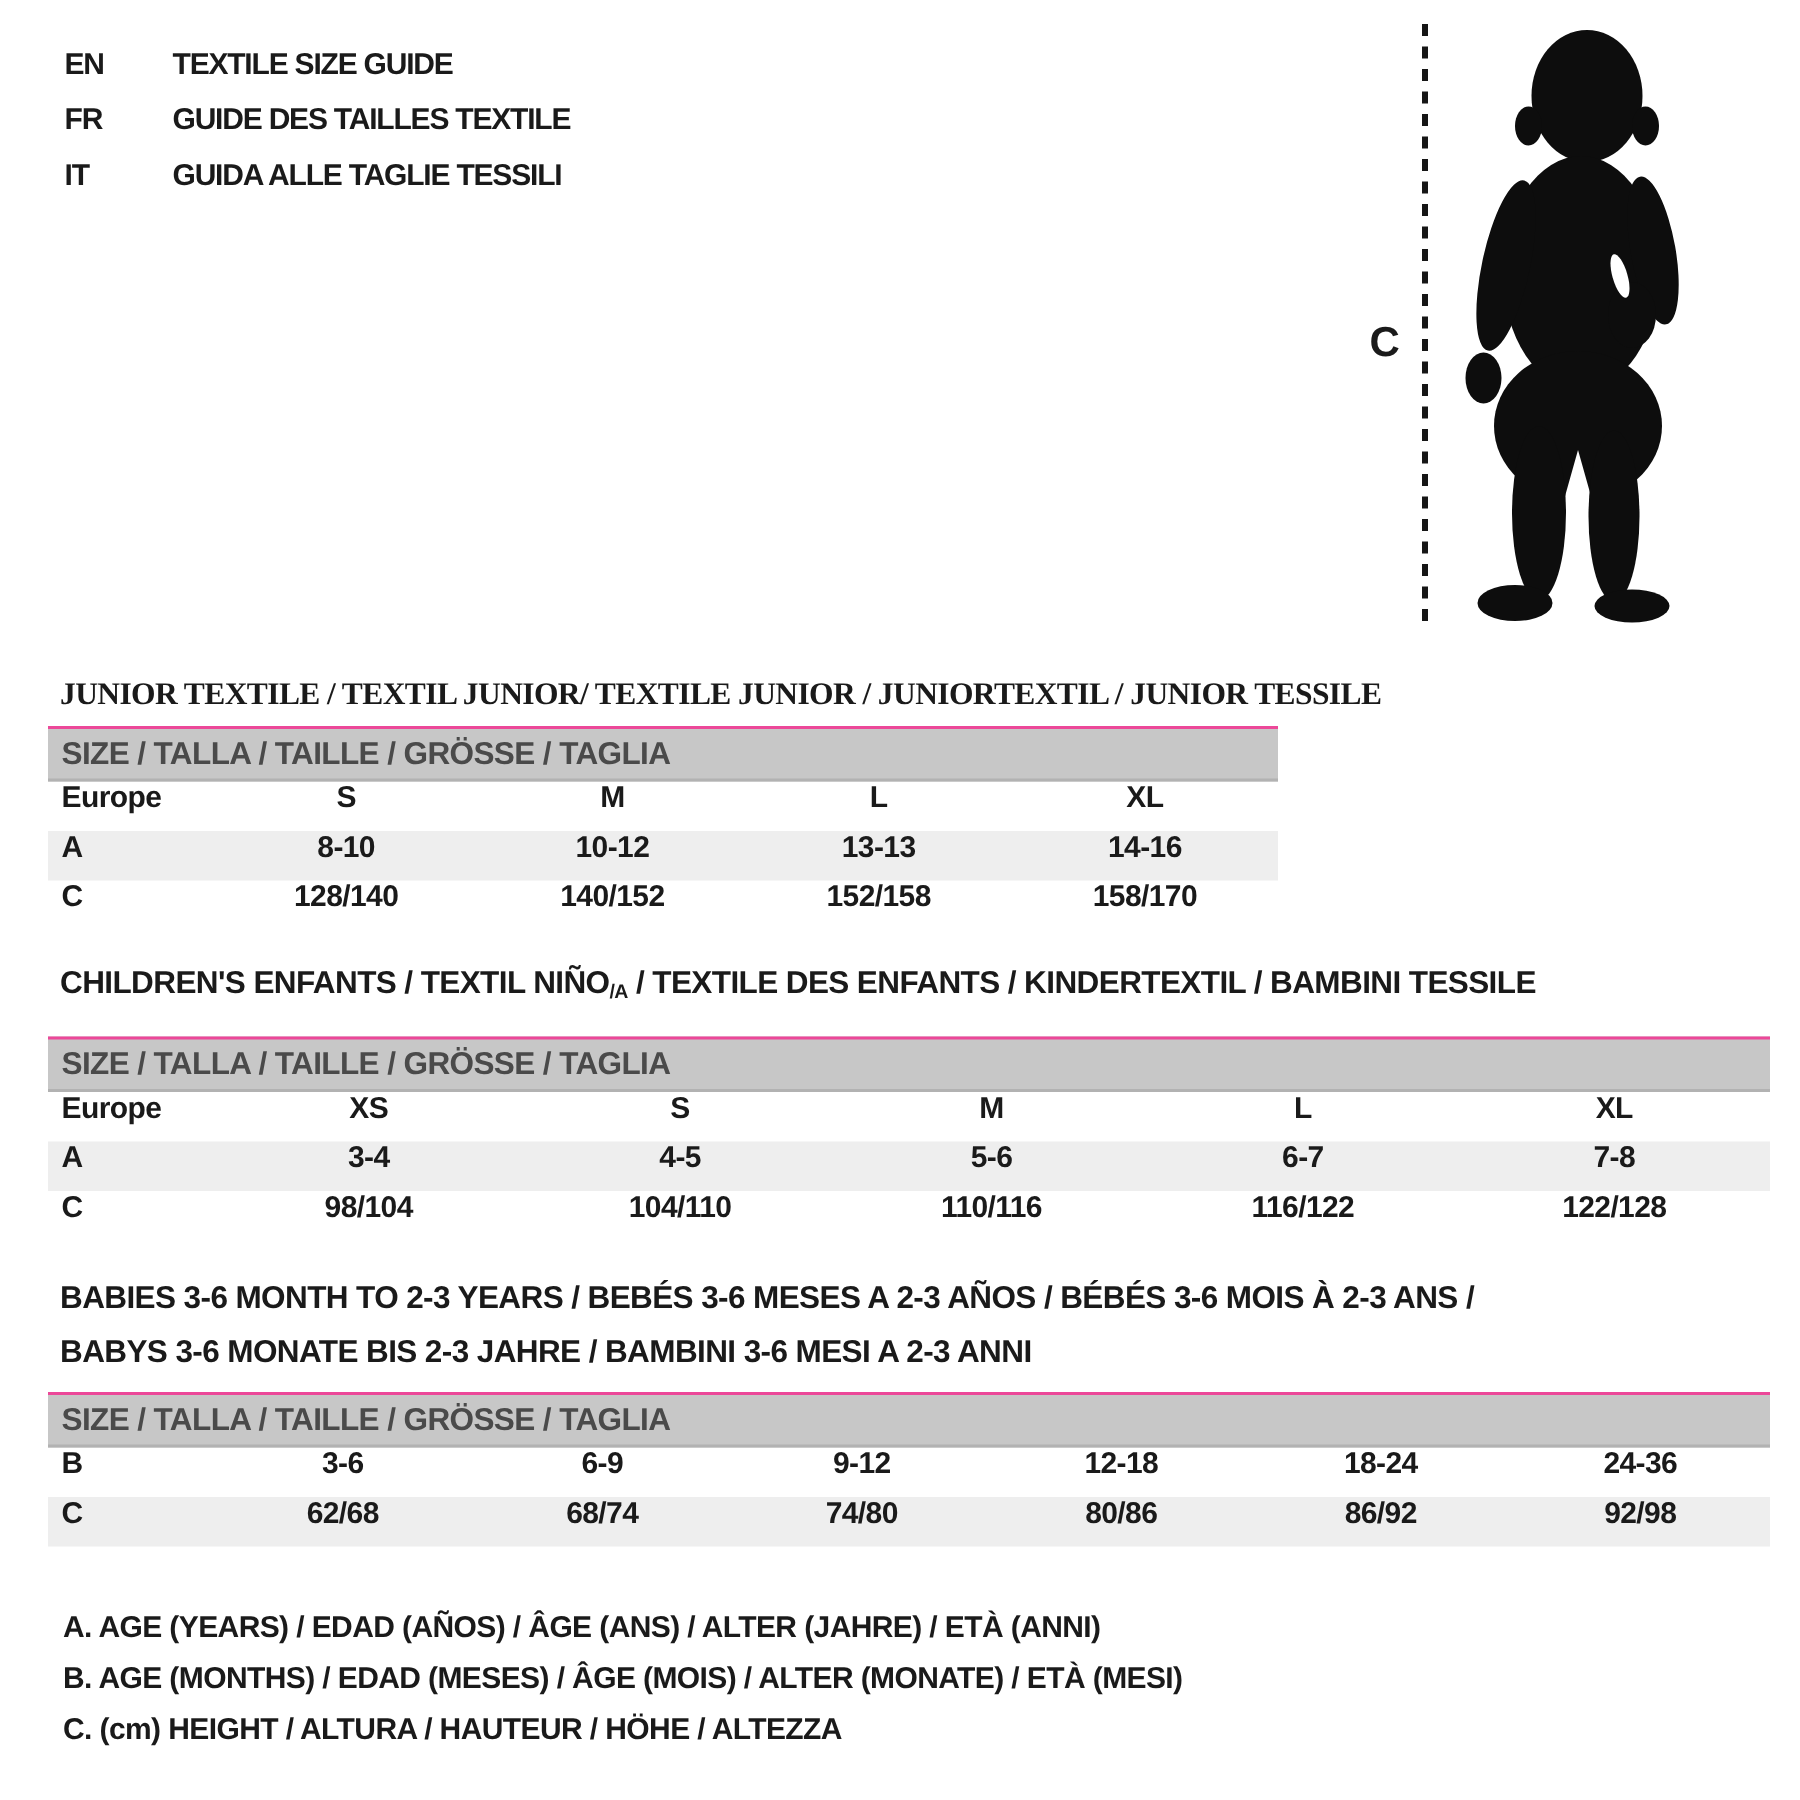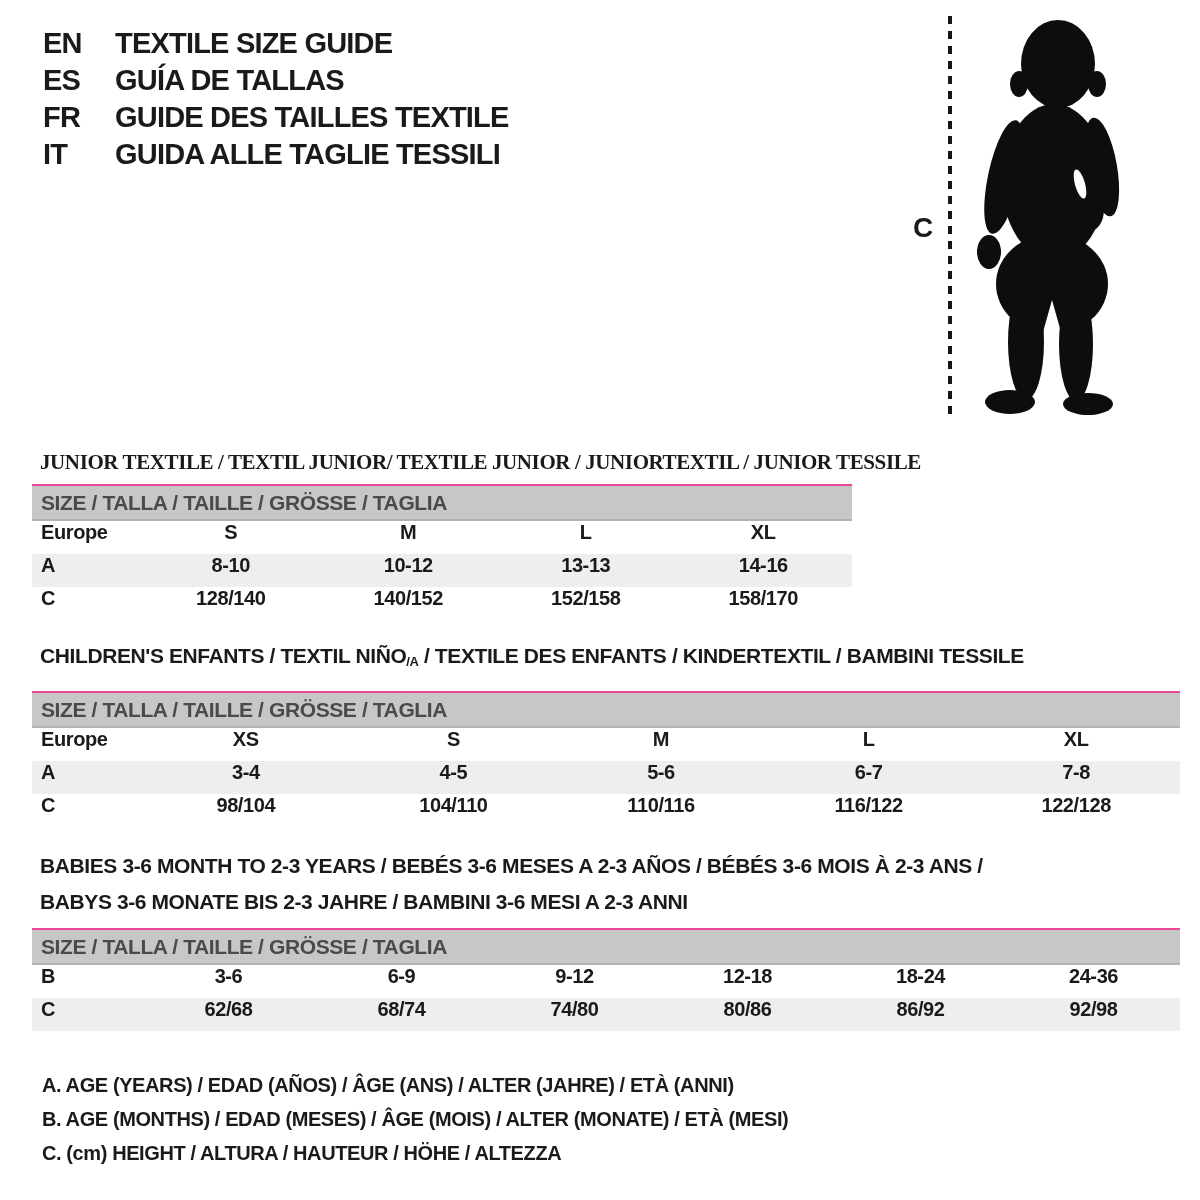--- a/index.html
+++ b/index.html
@@ -8,21 +8,21 @@
     background: #ffffff;
     overflow: hidden;
     font-family: "Liberation Sans", sans-serif;
     color: #1a1a1a;
   }
   .page { position: relative; width: 1200px; height: 1200px; background: #fff; }
 
   
   .lang-block { position: absolute; left: 43px; top: 25px; }
   .lang-row { display: flex; height: 37px; align-items: center;
-              font-size: 29px; font-weight: 700; letter-spacing: -0.8px; }
+              font-size: 20px; font-weight: 700; letter-spacing: -0.8px; }
   .lang-code { width: 72px; }
   .lang-label { white-space: nowrap; }
 
   
   .c-label { position: absolute; left: 913px; top: 212px;
              font-size: 28px; font-weight: 700; }
   .dash-line { position: absolute; left: 948px; top: 16px; width: 4px; height: 400px; }
   .baby-svg { position: absolute; left: 962px; top: 12px; width: 175px; height: 405px; }
 
   
@@ -62,24 +62,20 @@
 <body>
 
 <div class="page">
 
   <div class="lang-block">
     <div class="lang-row">
       <span class="lang-code">EN</span>
       <span class="lang-label">TEXTILE SIZE GUIDE</span>
     </div>
     <div class="lang-row">
-      <span class="lang-code">ES</span>
-      <span class="lang-label">GUÍA DE TALLAS</span>
-    </div>
-    <div class="lang-row">
       <span class="lang-code">FR</span>
       <span class="lang-label">GUIDE DES TAILLES TEXTILE</span>
     </div>
     <div class="lang-row">
       <span class="lang-code">IT</span>
       <span class="lang-label">GUIDA ALLE TAGLIE TESSILI</span>
     </div>
   </div>
 
   <span class="c-label">C</span>

